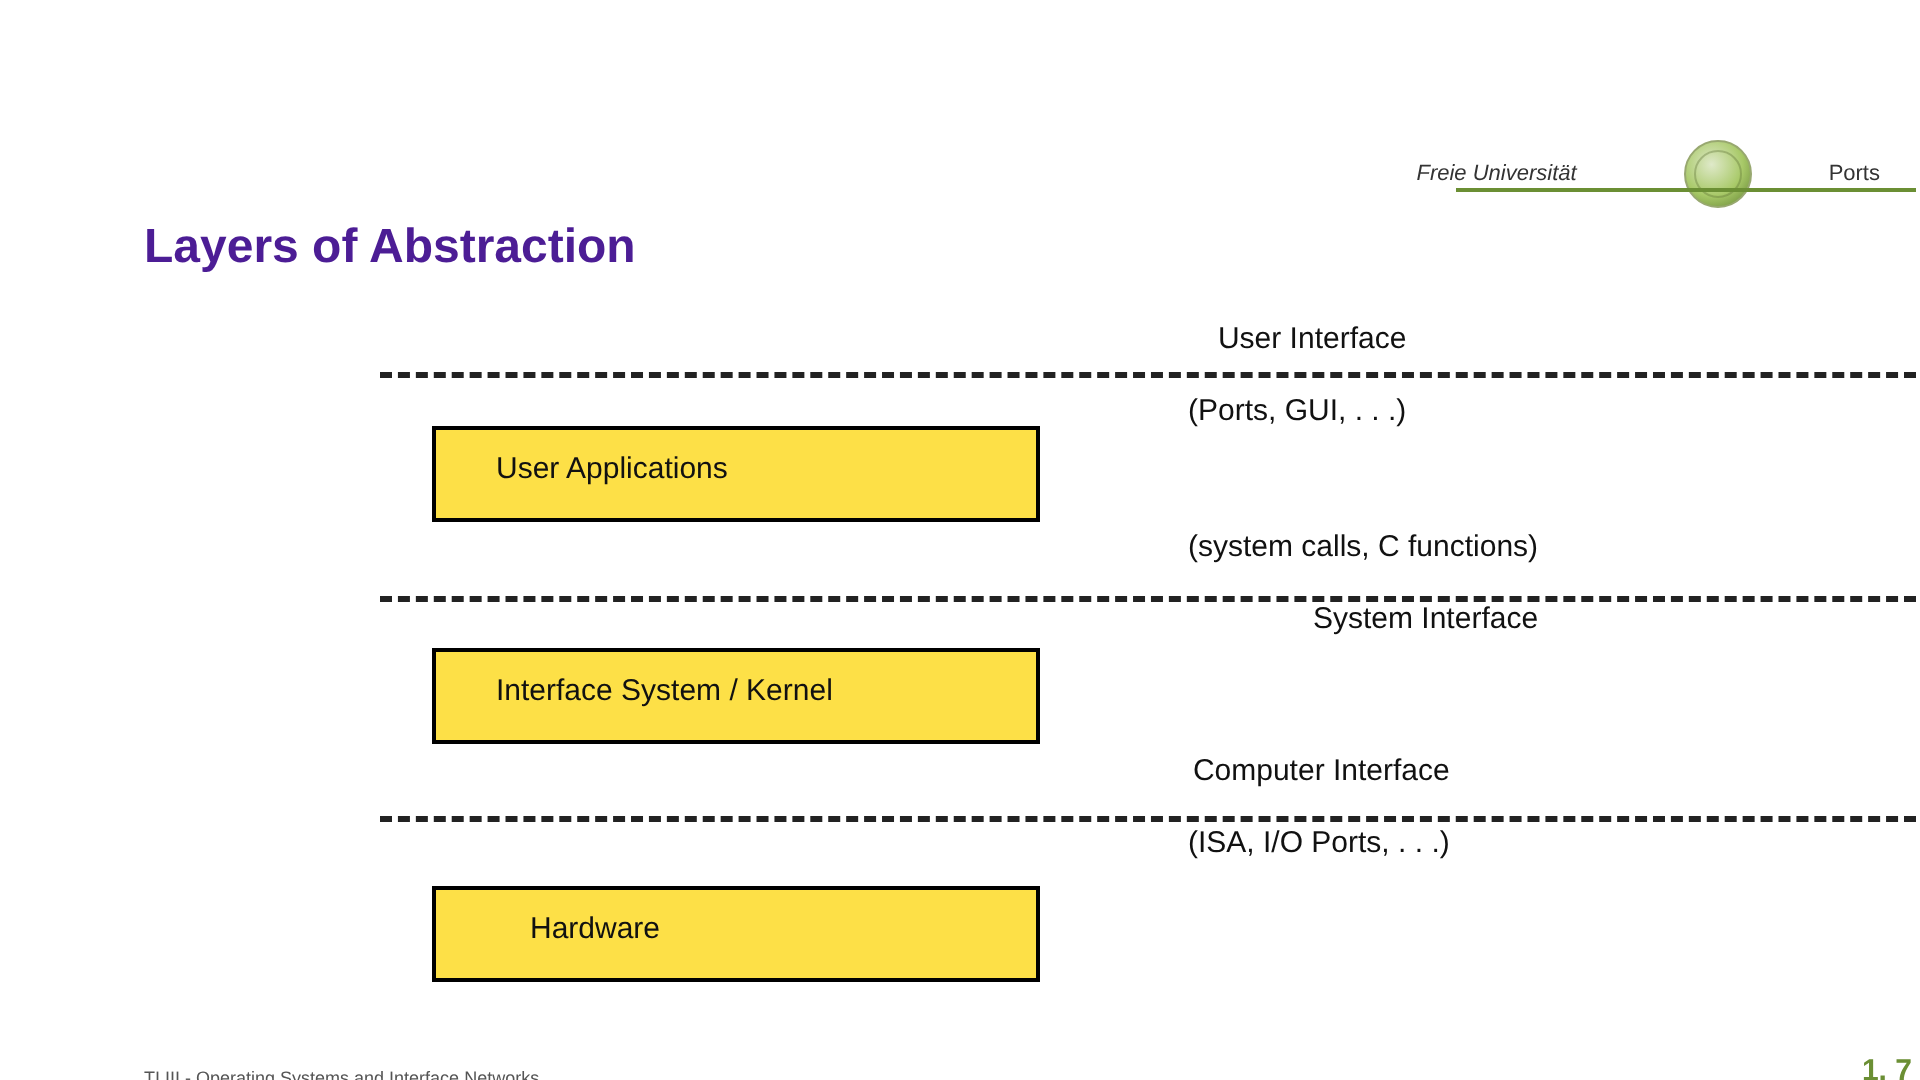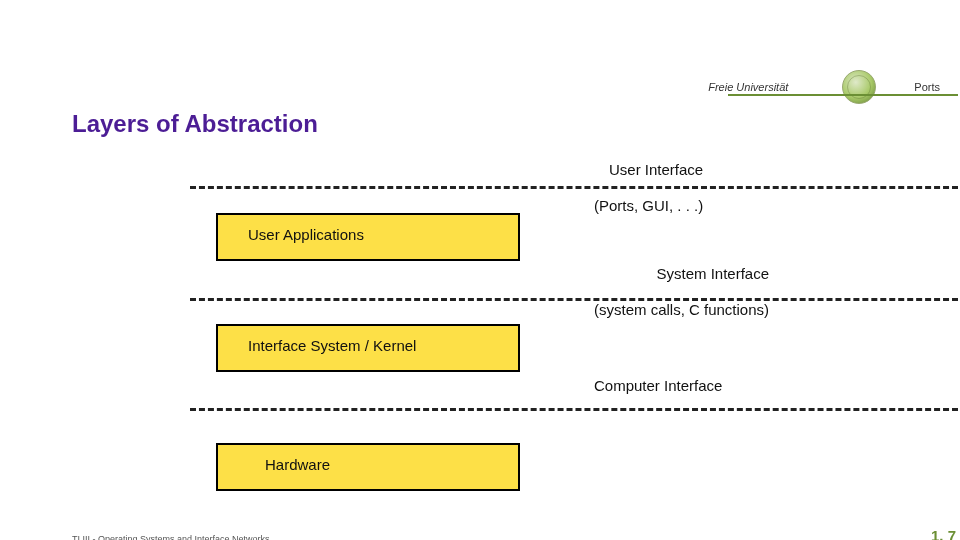--- a/index.html
+++ b/index.html
@@ -49,32 +49,33 @@
   <div>(Ports, GUI, . . .)</div>
 </div>
 
 <div class="dash d1"></div>
 
 <div class="box b1">
   <span>User Applications</span>
 </div>
 
 <div class="label l2">
+  <div>(system calls, C functions)</div>
   <div>System Interface</div>
-  <div>(system calls, C functions)</div>
 </div>
 
 <div class="dash d2"></div>
 
 <div class="box b2">
   <span>Interface System / Kernel</span>
 </div>
 
 <div class="label l3">
   <div>Computer Interface</div>
+  <div>(ISA, I/O Ports, . . .)</div>
 </div>
 
 <div class="dash d3"></div>
 
 <div class="box b3">
   <span>Hardware</span>
 </div>
 
 <div class="footer-left">TI III - Operating Systems and Interface Networks</div>
 <div class="footer-right">1. 7</div>

